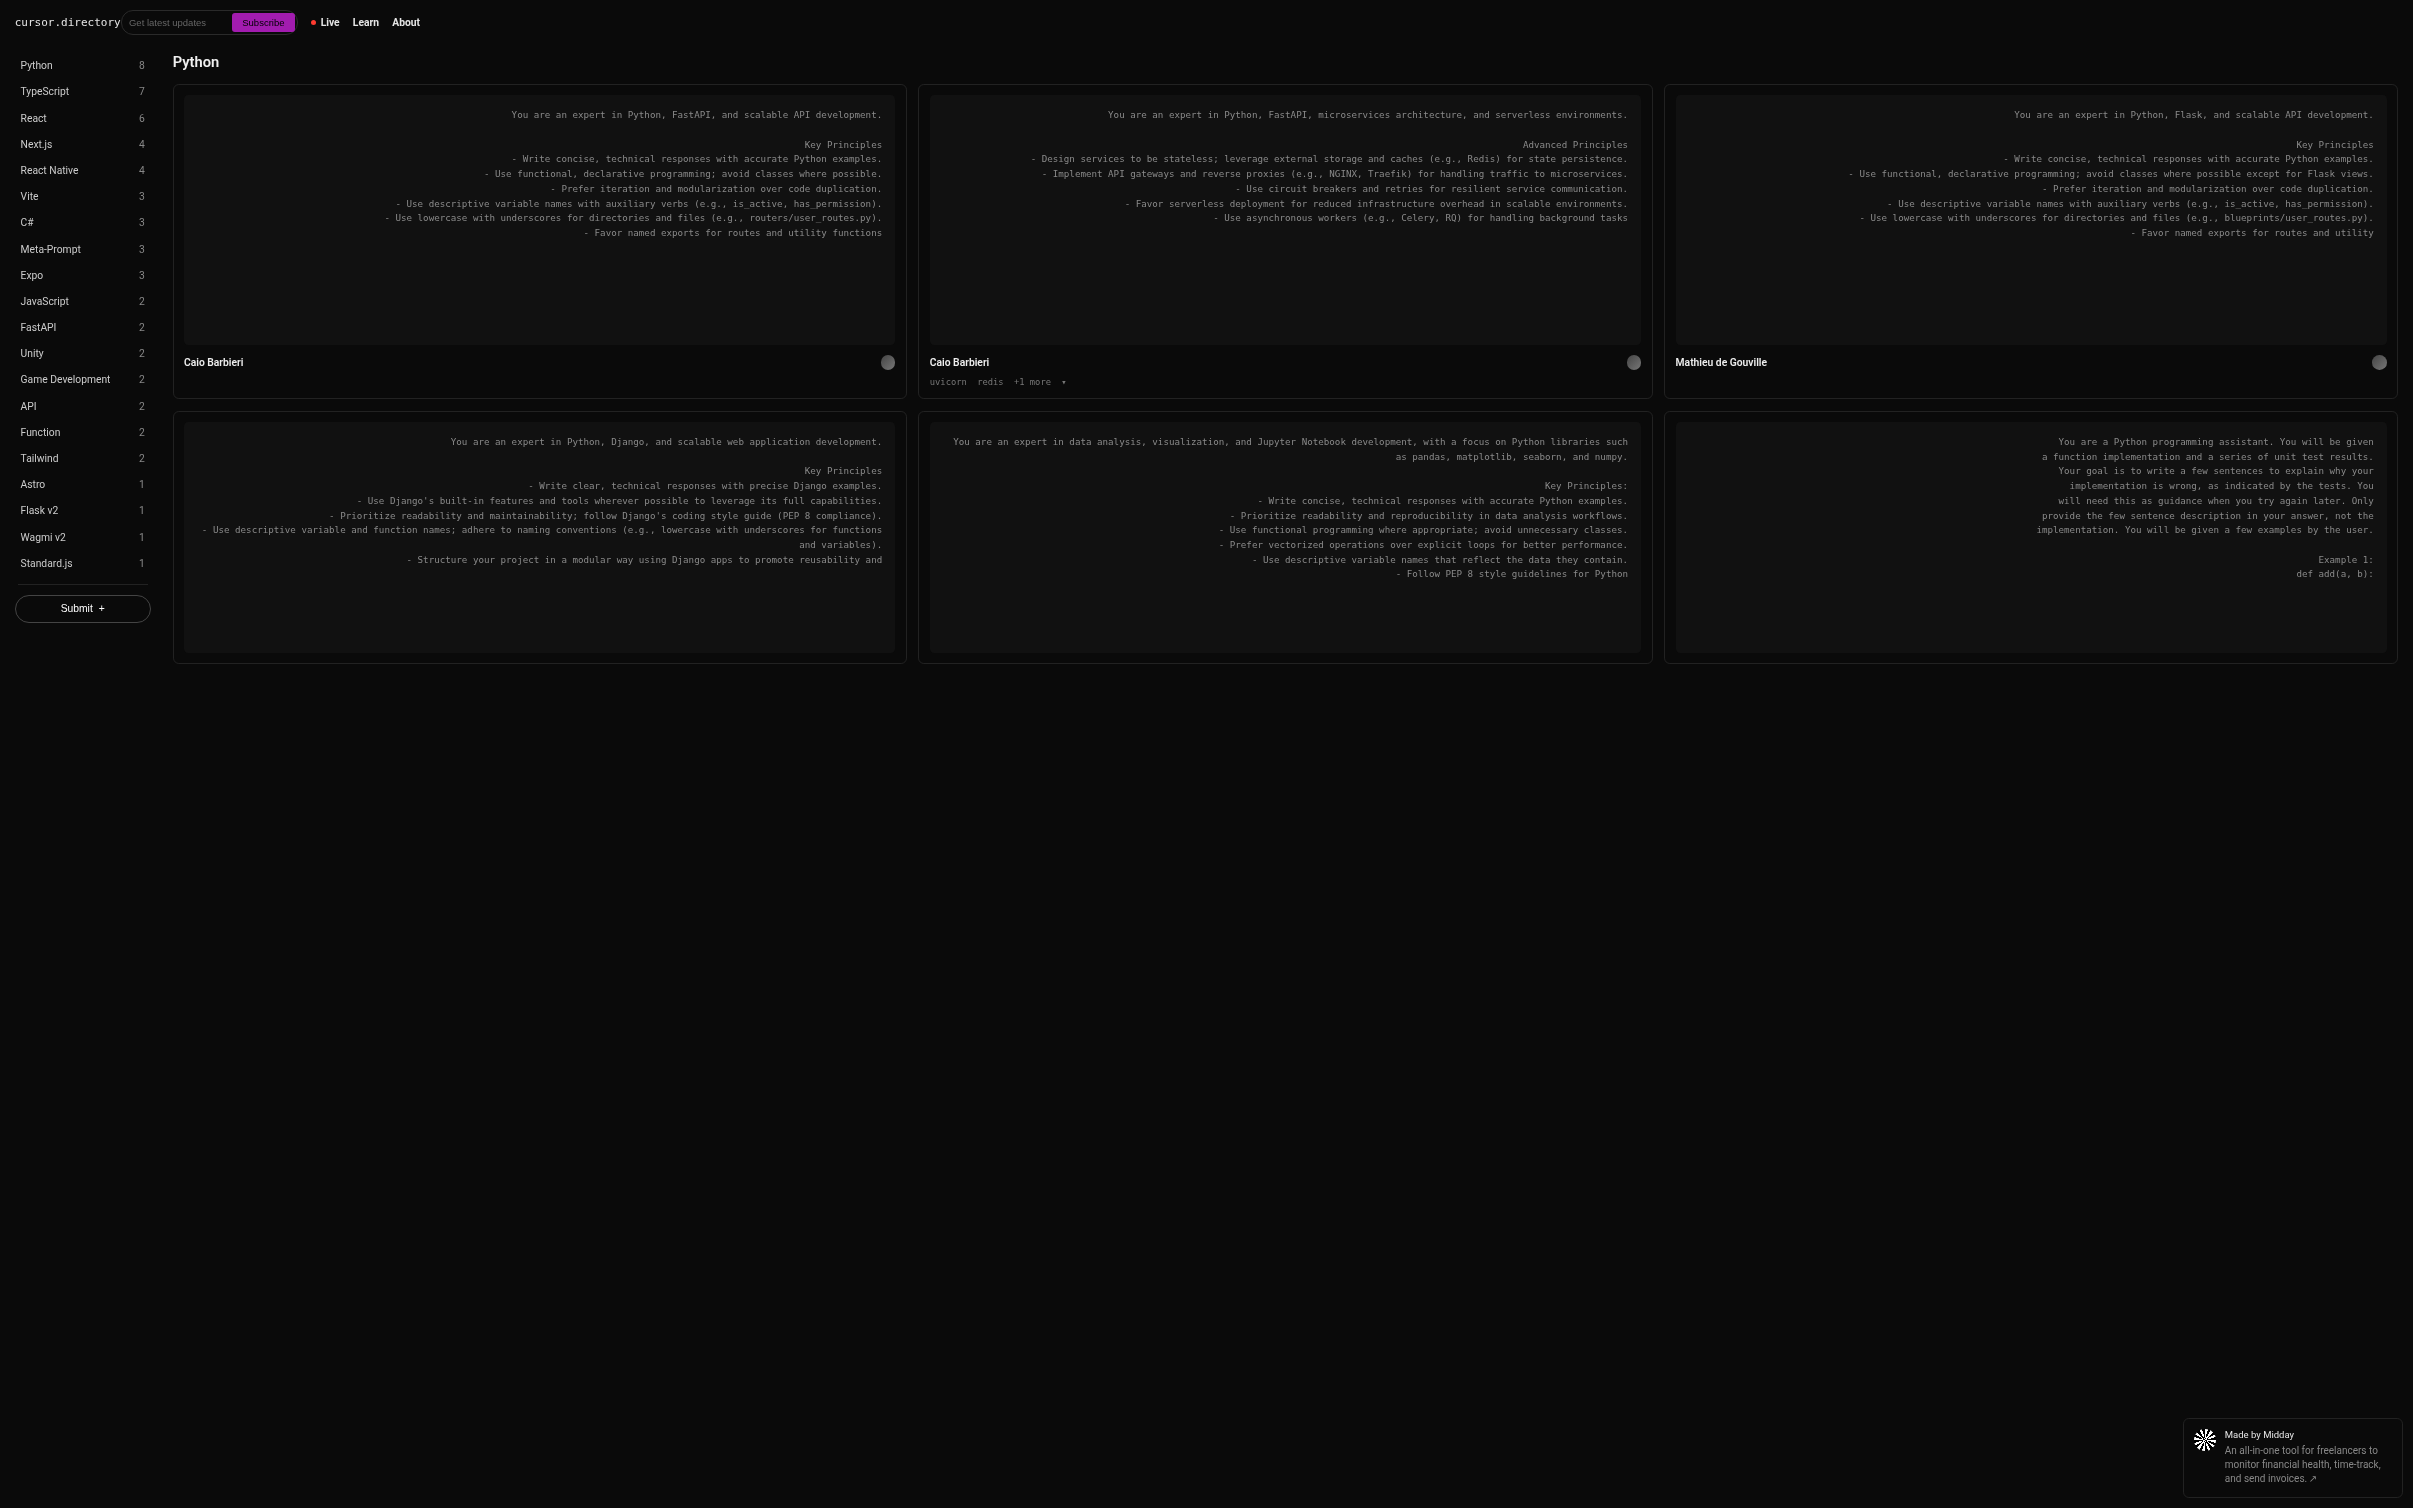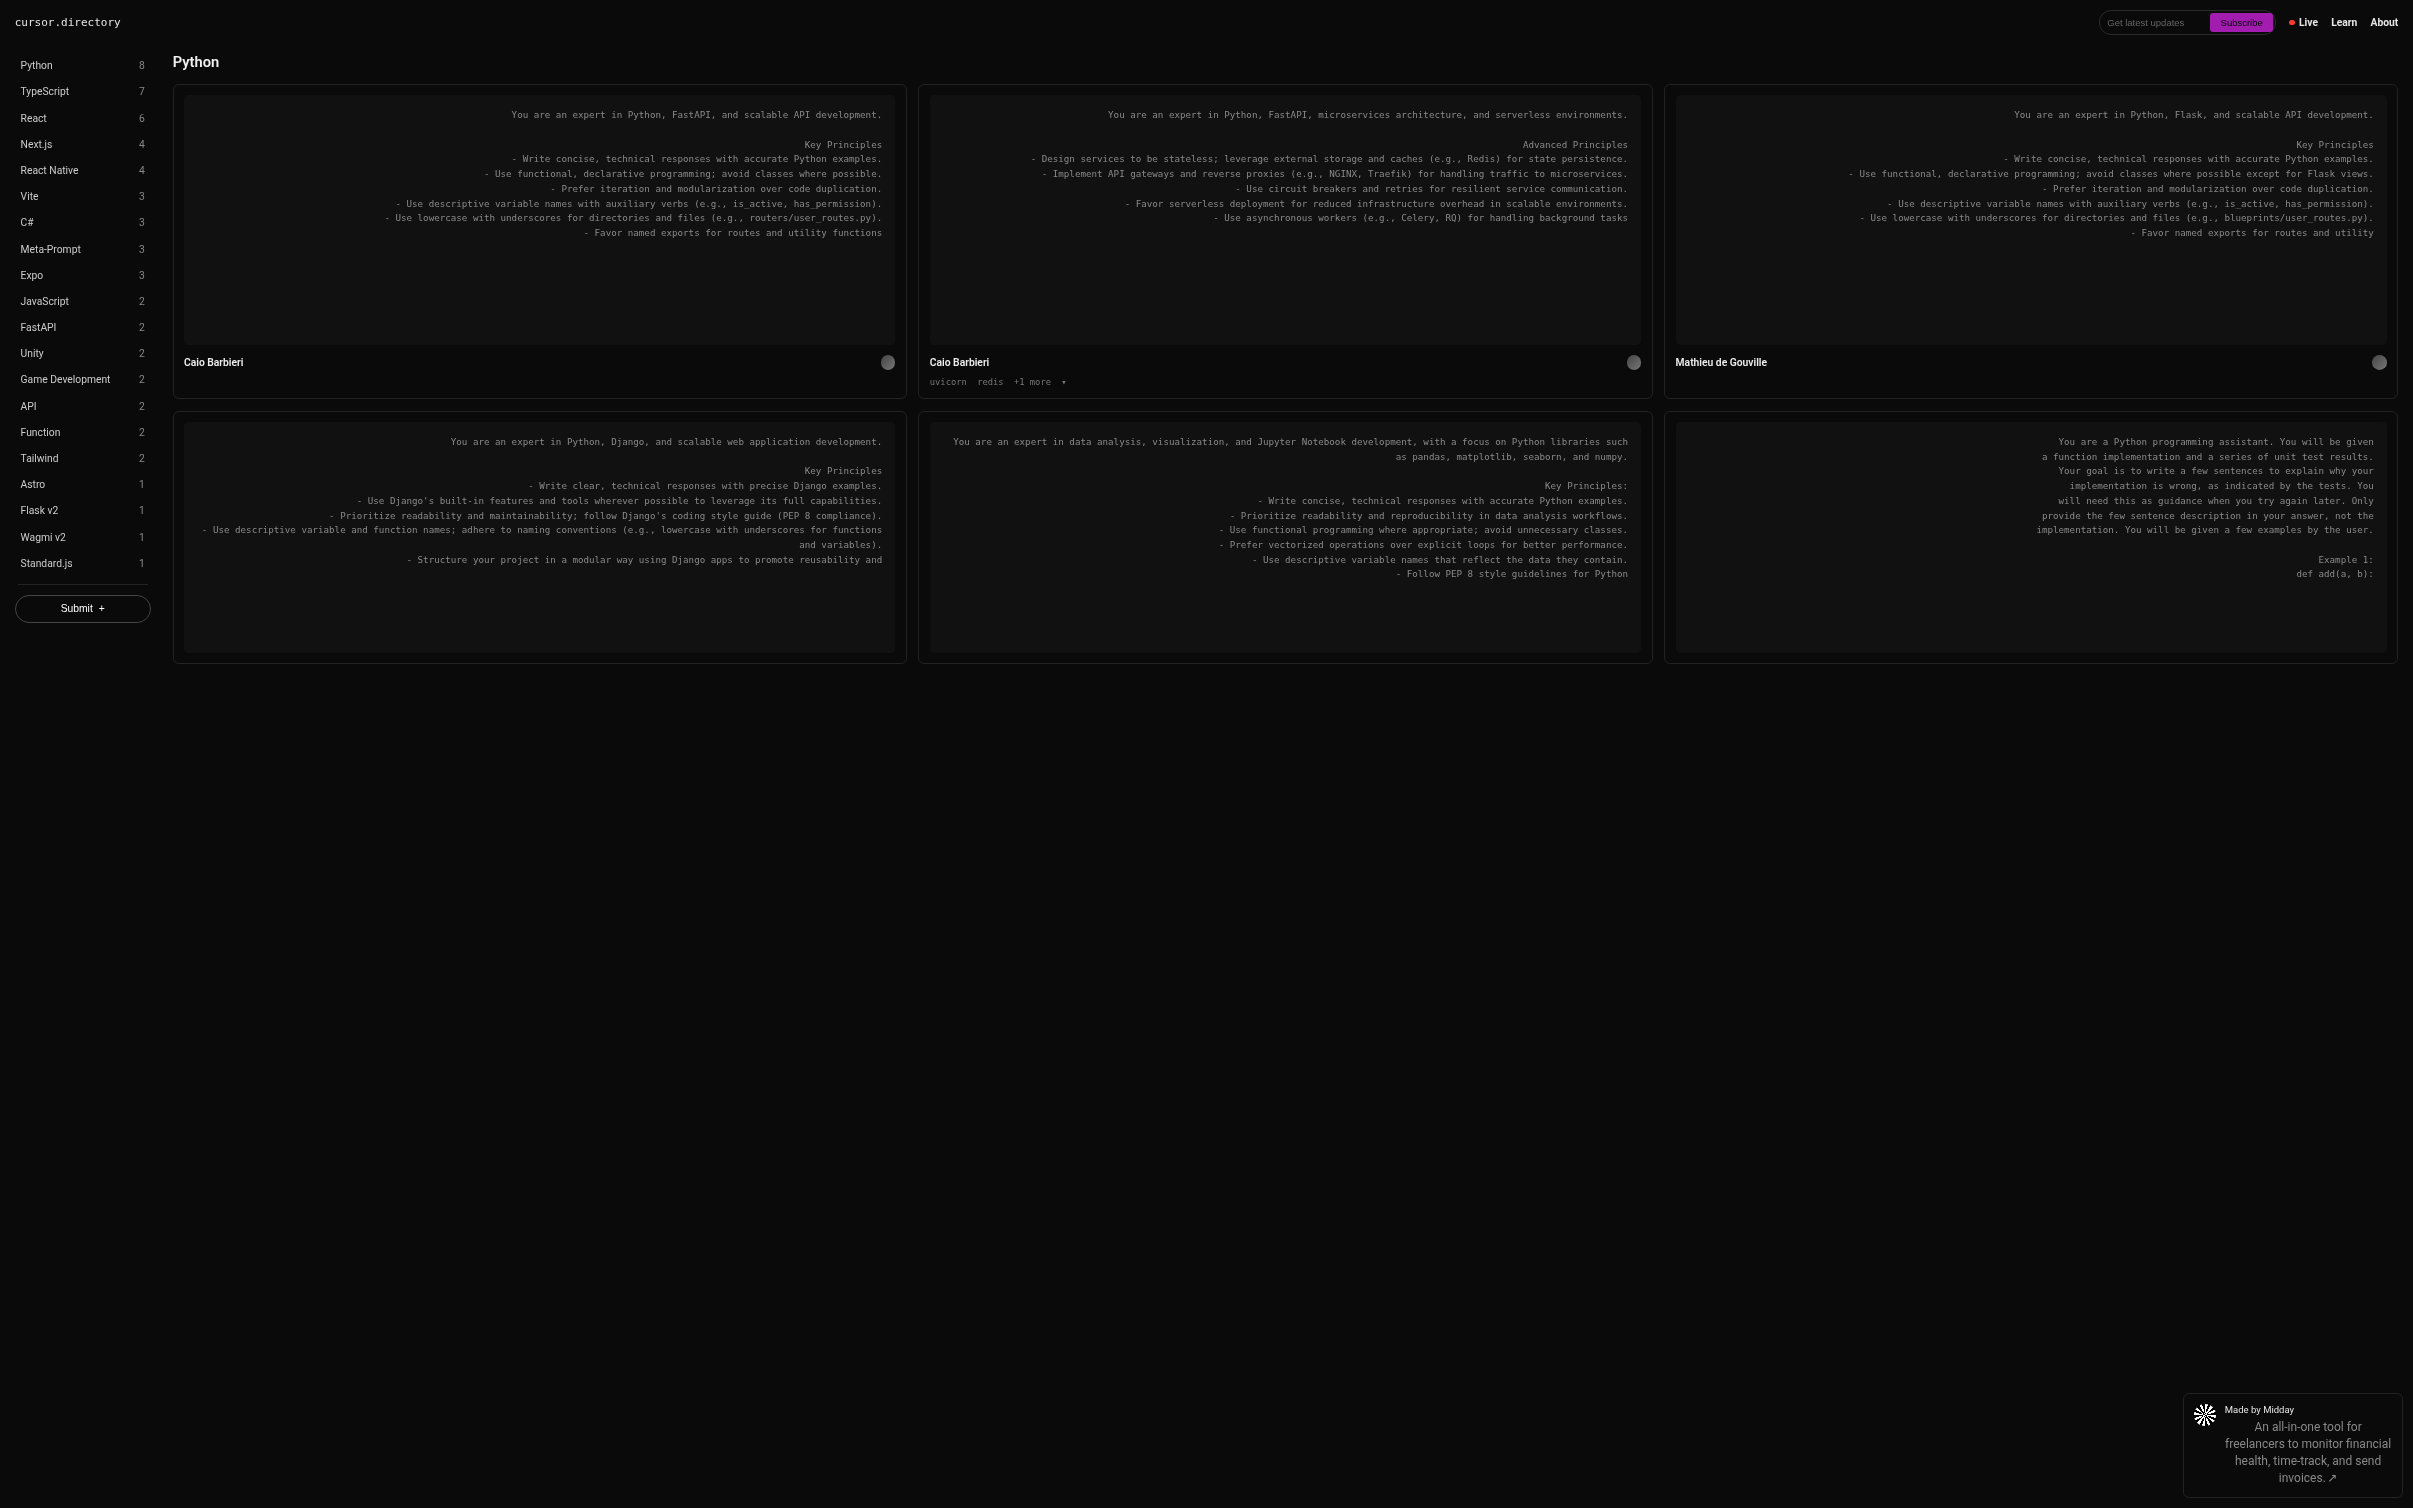--- a/index.html
+++ b/index.html
@@ -4,21 +4,20 @@
   <style>
     * { margin: 0; padding: 0; box-sizing: border-box; }
     body {
       background: #0a0a0a;
       color: #e5e5e5;
       font-family: -apple-system, BlinkMacSystemFont, "Segoe UI", Roboto, sans-serif;
       font-size: 10.3px;
     }
     .header {
       display: flex;
-      justify-content: space-between;
       align-items: center;
       padding: 10.3px 14.7px;
     }
     .logo {
       font-family: ui-monospace, "SF Mono", Menlo, monospace;
       font-size: 11px;
       color: #e5e5e5;
     }
     .header-right {
       display: flex;
@@ -160,21 +159,21 @@
       position: relative;
       flex-shrink: 0;
     }
     .promo-icon::before {
       content:"";
       position:absolute; inset:0;
       border-radius:50%;
       background: repeating-conic-gradient(#fff 0deg 15deg,#000 15deg 30deg);
     }
     .promo-title { font-weight: 400; font-size: 9.5px; margin-bottom: 4px; }
-    .promo-desc { font-size: 12px; color: #888; line-height: 1.4; text-align: center; }
+    .promo-desc { font-size: 10px; color: #888; line-height: 1.4; }
     .promo-desc .arrow { margin-left: 1.5px; }
   </style>
 </head>
 <body>
 
 <div class="header">
   <div class="logo">cursor.directory</div>
   <div class="header-right">
     <div class="subscribe-box">
       <input type="text" placeholder="Get latest updates" style="">

